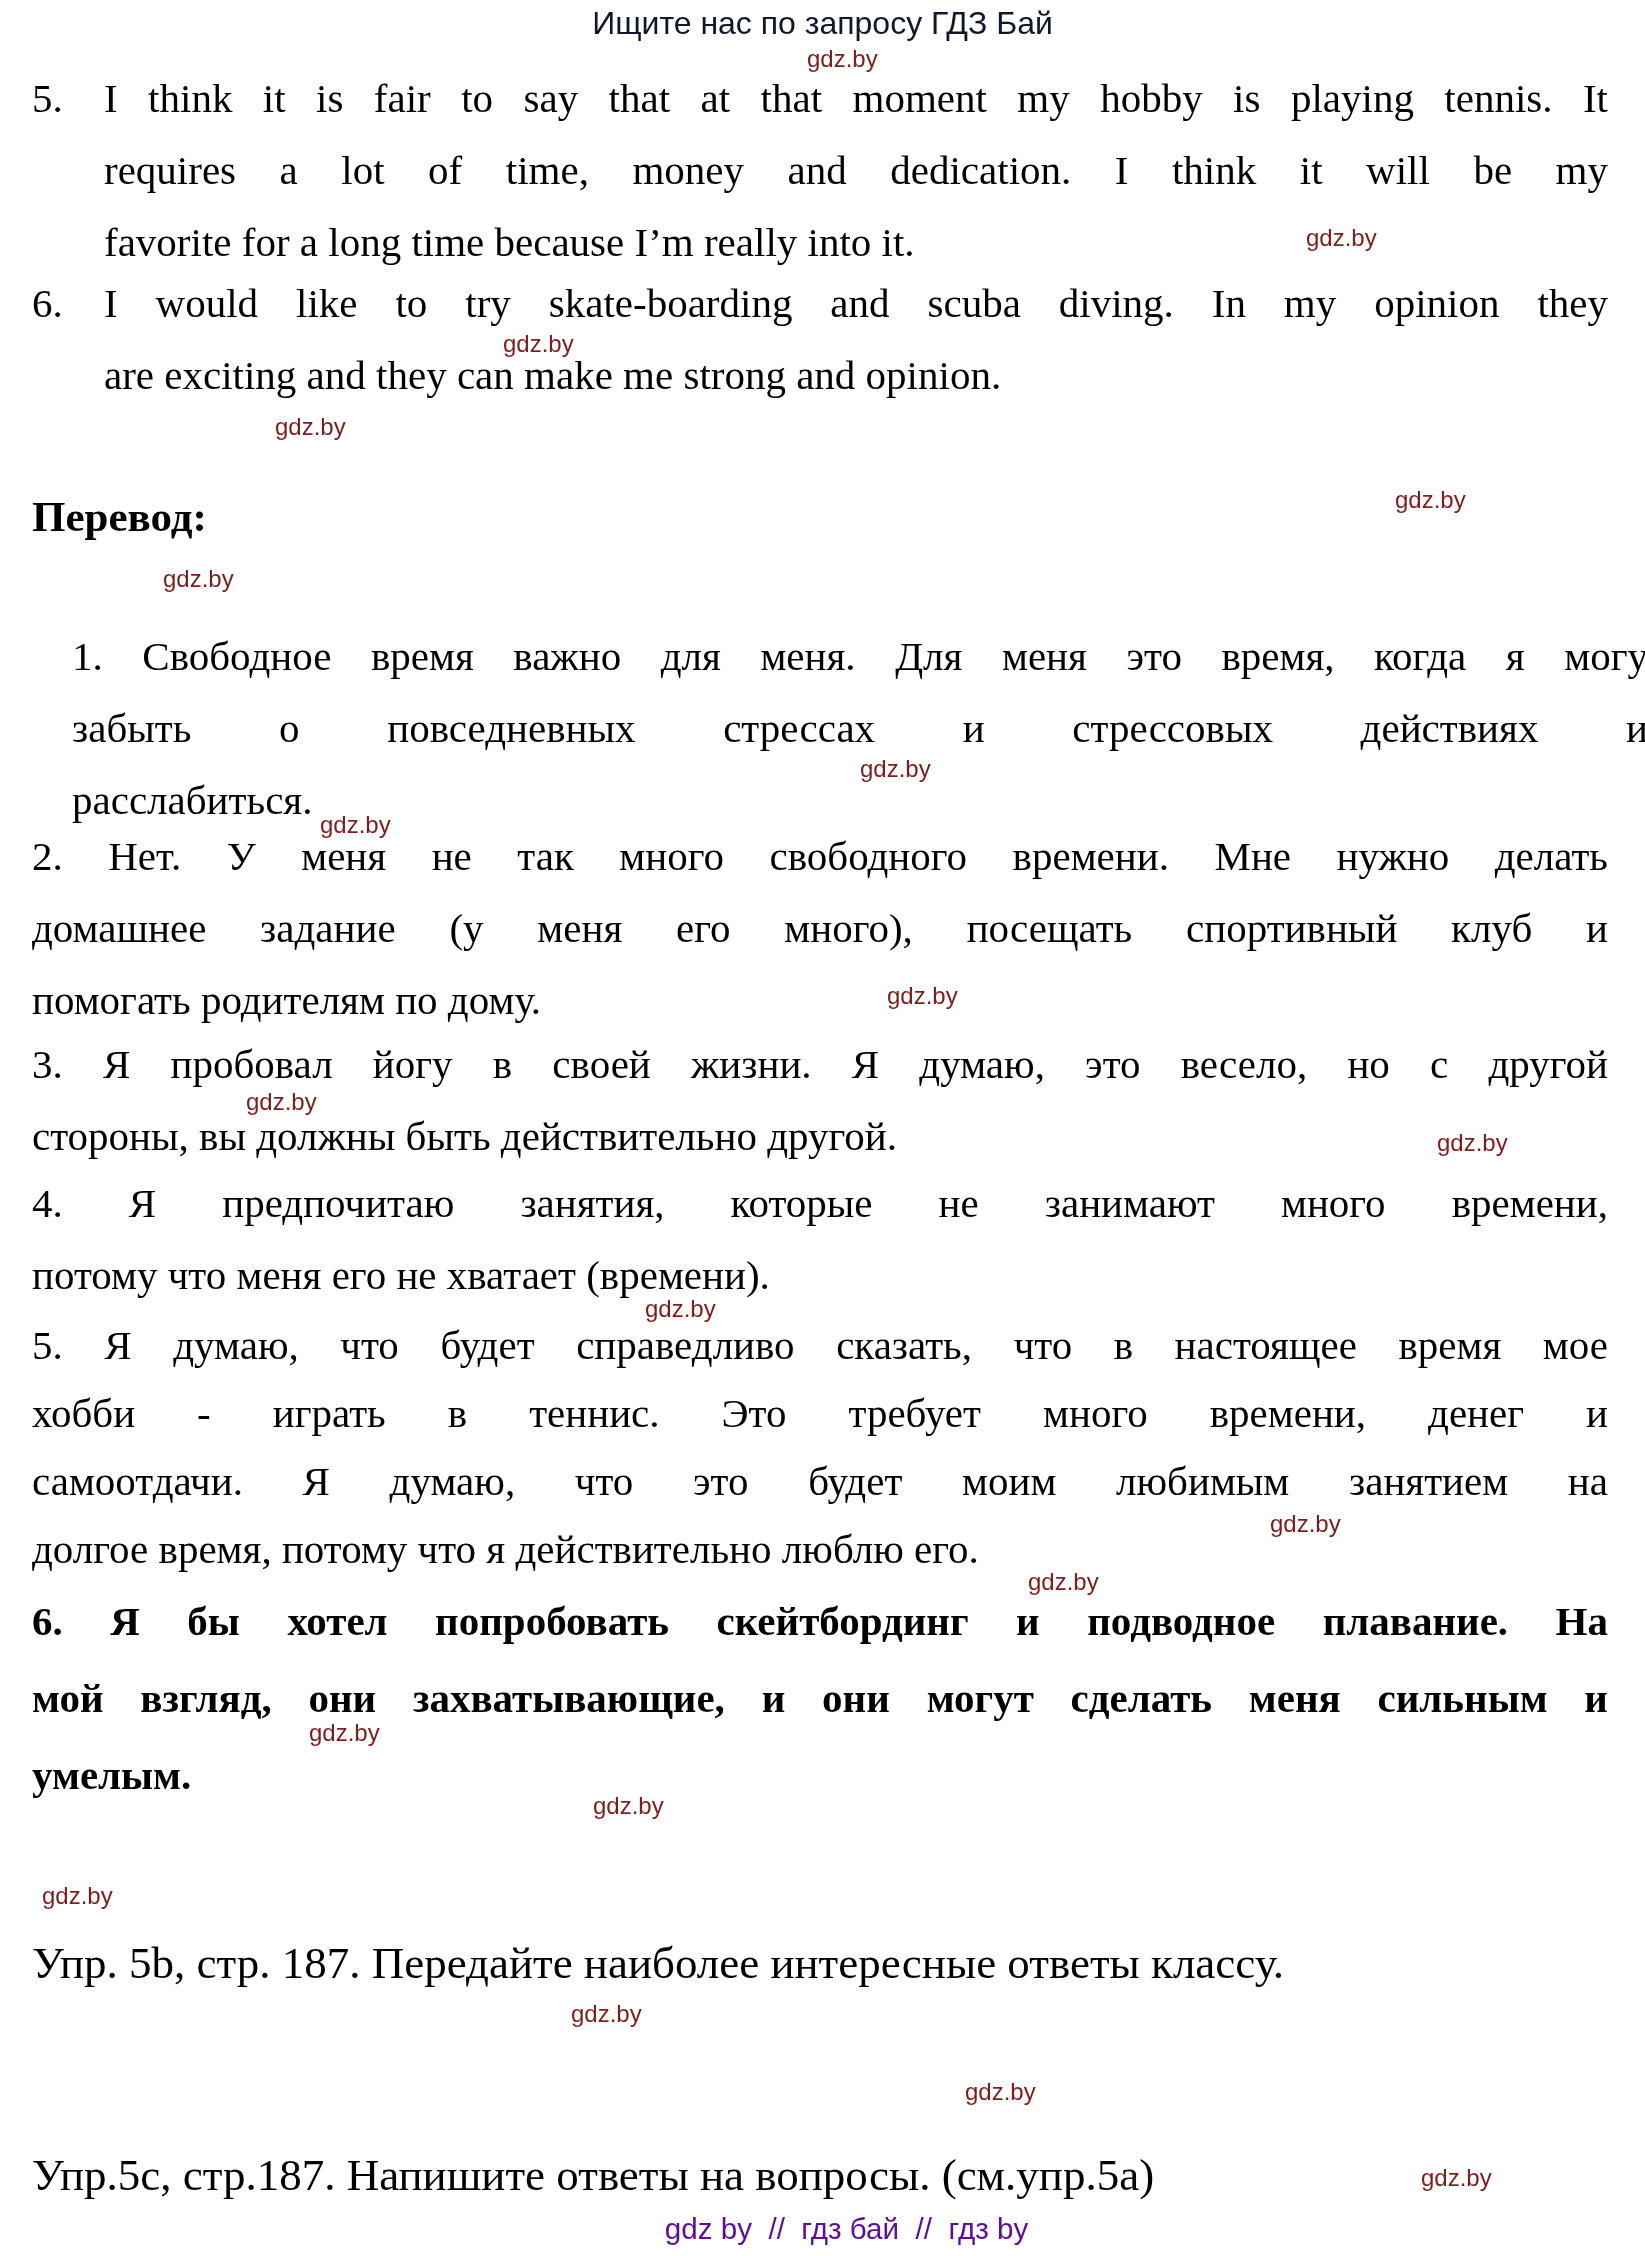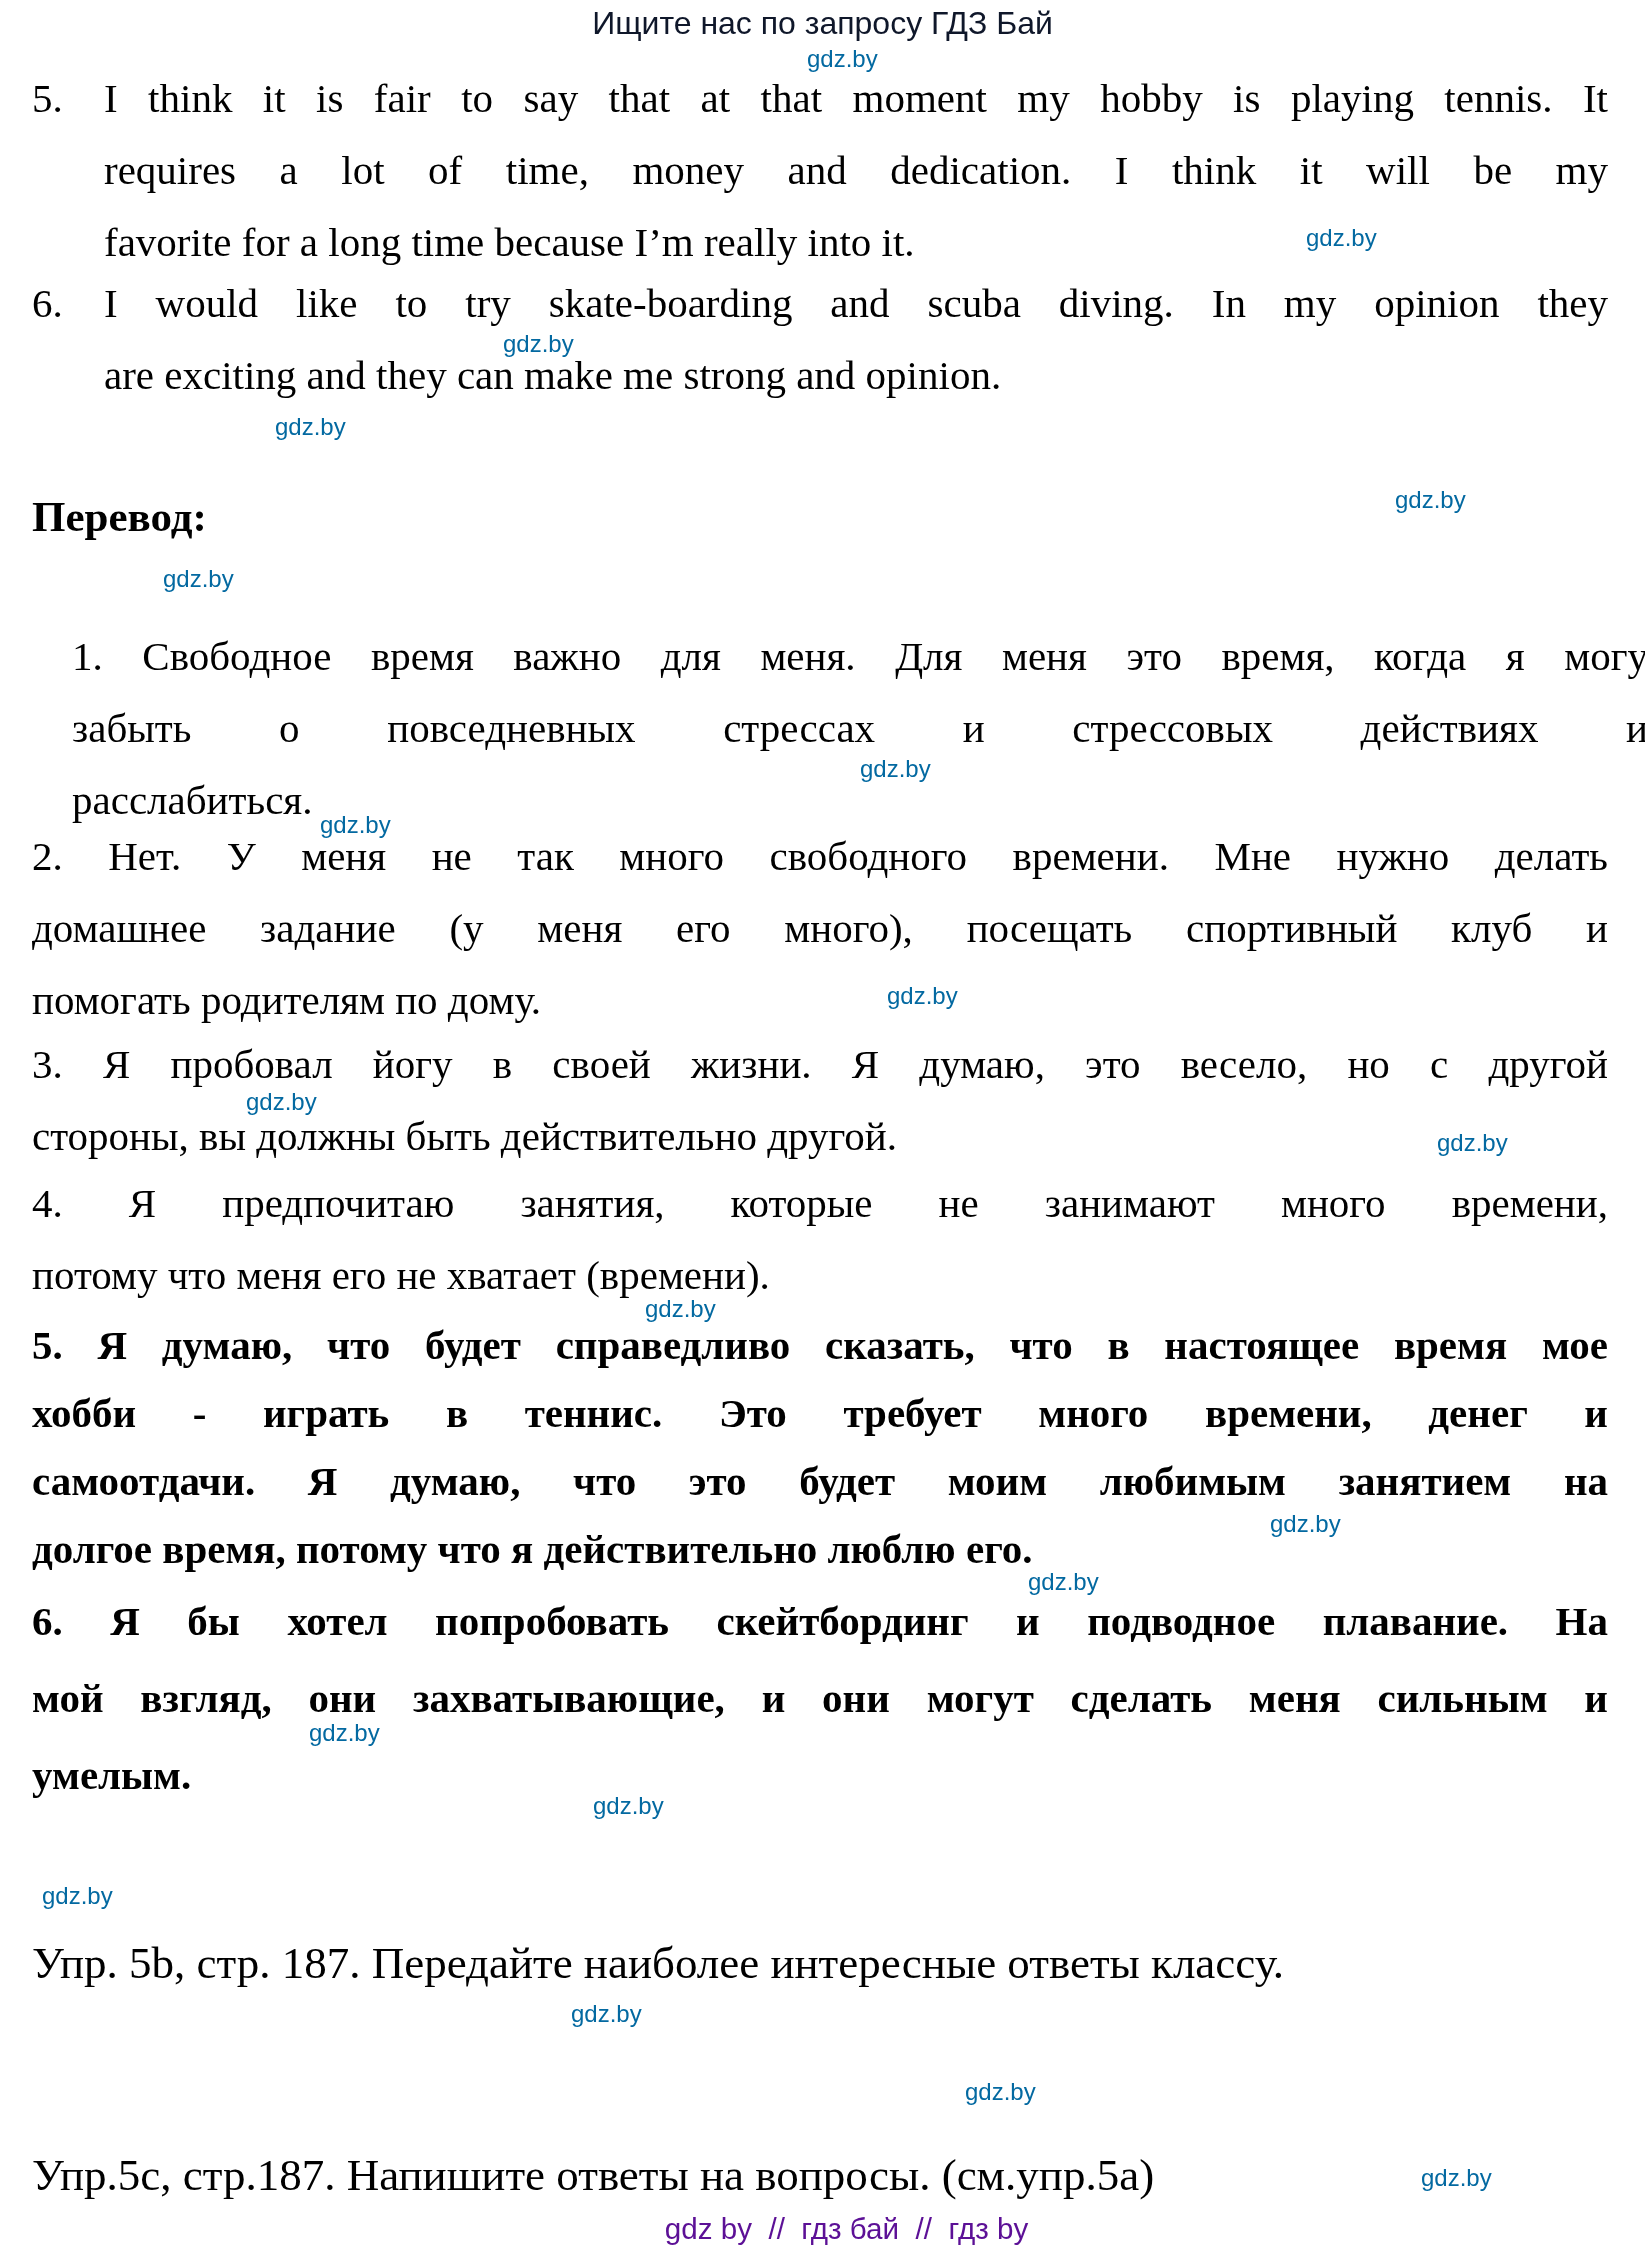--- a/index.html
+++ b/index.html
@@ -15,21 +15,21 @@
   .promo {
     position:absolute; top:5.4px; left:0; width:100%;
     text-align:center;
     font-family:"Liberation Sans", sans-serif;
     font-size:32px; font-weight:500;
     color:#0f172a;
   }
   .wm {
     position:absolute;
     font-family:"Liberation Sans", sans-serif;
-    font-size:24px; color:#0369a1;
+    font-size:24px; color:#7f1d1d;
     white-space:nowrap;
   }
   .para {
     position:absolute; left:32px; width:1576px;
     font-size:41px; line-height:72px;
   }
   .line { width:100%; }
   .just { text-align:justify; text-align-last:justify; text-justify:inter-word; }
   .flexline { display:flex; }
   .num { flex:0 0 72px; width:72px; }
@@ -111,21 +111,21 @@
   <div class="para" style="top:1028px;">
     <div class="line just">3. Я пробовал йогу в своей жизни. Я думаю, это весело, но с другой</div>
     <div class="line">стороны, вы должны быть действительно другой.</div>
   </div>
 
   <div class="para" style="top:1167px;">
     <div class="line just">4. Я предпочитаю занятия, которые не занимают много времени,</div>
     <div class="line">потому что меня его не хватает (времени).</div>
   </div>
 
-  <div class="para" style="top:1311px; line-height:68px;font-weight:bold;">
+  <div class="para" style="top:1311px; line-height:68px;">
     <div class="line just">5. Я думаю, что будет справедливо сказать, что в настоящее время мое</div>
     <div class="line just">хобби - играть в теннис. Это требует много времени, денег и</div>
     <div class="line just">самоотдачи. Я думаю, что это будет моим любимым занятием на</div>
     <div class="line">долгое время, потому что я действительно люблю его.</div>
   </div>
 
   <div class="para" style="top:1583px; line-height:77px;font-weight:bold;">
     <div class="line just">6. Я бы хотел попробовать скейтбординг и подводное плавание. На</div>
     <div class="line just">мой взгляд, они захватывающие, и они могут сделать меня сильным и</div>
     <div class="line">умелым.</div>

